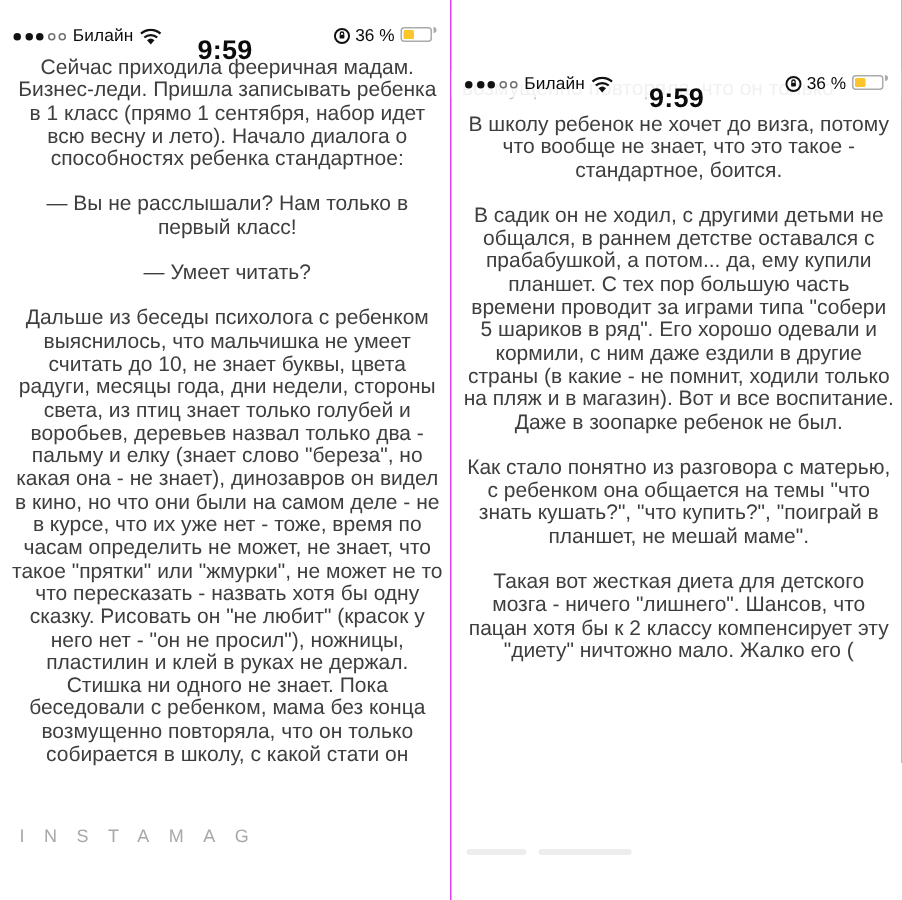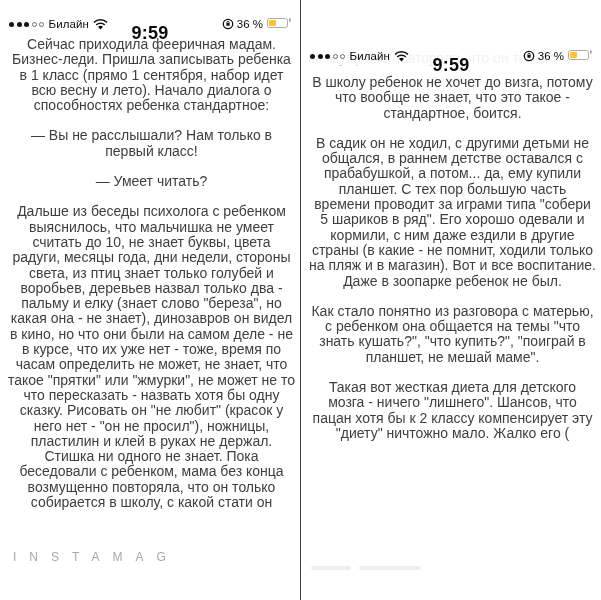--- a/index.html
+++ b/index.html
@@ -1,21 +1,21 @@
 <!DOCTYPE html>
 <html><head>
 <meta charset="utf-8">
 <style>
   html,body { margin:0; padding:0; }
   body {
     width:601px; height:600px; background:#ffffff;
     font-family:"Liberation Sans", sans-serif;
     -webkit-font-smoothing:antialiased;
   }
-  .collage { position:relative; width:601px; height:600px; overflow:hidden; background:#404040; }
+  .collage { position:relative; width:601px; height:600px; overflow:hidden; background:#d946ef; }
   .page { position:absolute; top:0; width:300px; height:600px; background:#fff; }
   .page-left { left:0; }
   .page-right { left:301px; }
 
   
   .statusbar {
     position:absolute; left:0; right:0; height:18px;
     display:flex; align-items:center; padding:0 9px;
     font-size:11.5px; color:#0b0b0b; z-index:3;
   }

